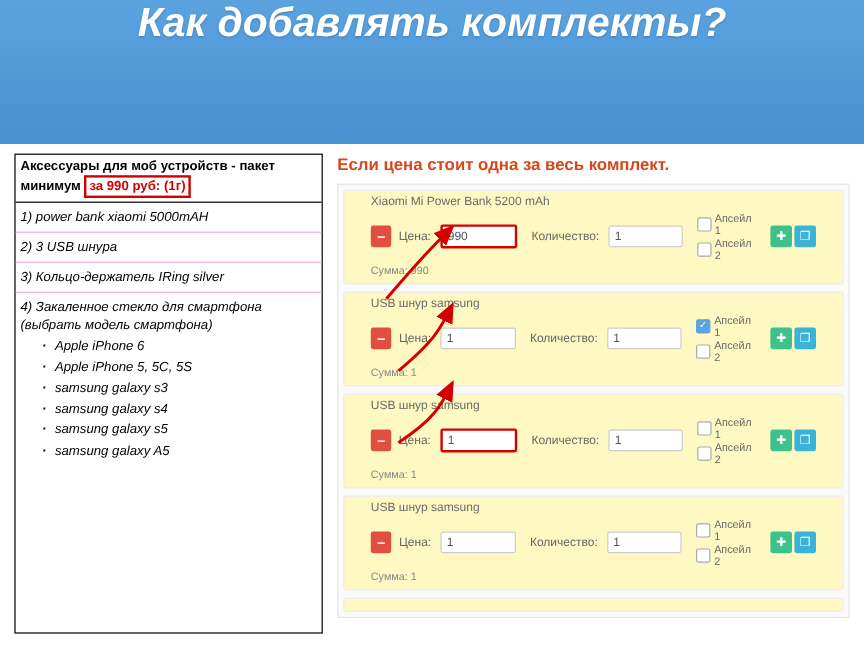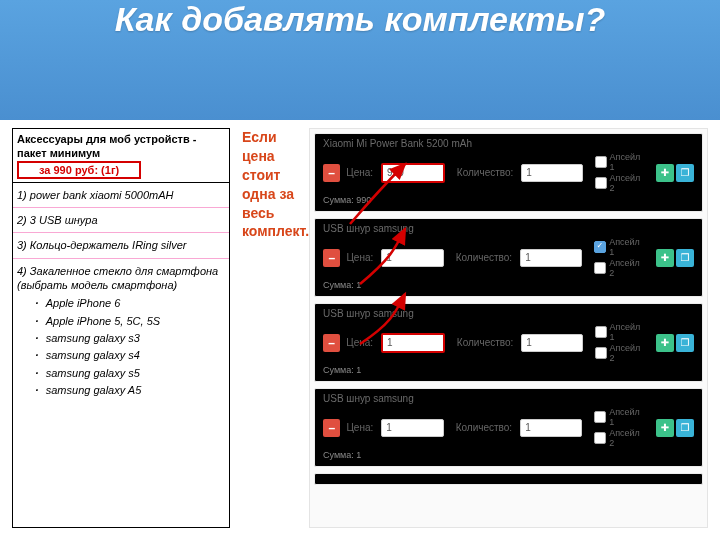--- a/index.html
+++ b/index.html
@@ -2,31 +2,31 @@
 <html><head>
 <meta charset="utf-8">
 <style>
   html,body{margin:0;padding:0;width:720px;height:540px;font-family:Arial,Helvetica,sans-serif;overflow:hidden;background:#fff}
   .banner{height:120px;background:linear-gradient(#5aa3e0,#4a8fd0);display:flex;justify-content:center}
   .banner h1{color:#fff;font-size:34px;font-weight:bold;font-style:italic;margin:0;text-shadow:0 1px 2px rgba(0,0,0,.2)}
   .body{display:flex;flex-direction:row;height:400px;padding:8px 12px;gap:12px}
   .left{width:310px;border:1px solid #000;font-size:11px;line-height:1.3}
   .left .hdr{border-bottom:1px solid #000;padding:3px 4px;font-weight:bold}
   .left .hdr .price{color:#d40000;font-weight:bold}
-  .left .hdr .priceWrap{display:inline-block;border:2px solid #d40000;padding:0 20px}
+  .left .hdr .priceWrap{display:inline-block;border:2px solid #d40000;padding:0 2px}
   .left .row{border-bottom:1px solid #f9a8d4;padding:5px 4px;font-style:italic}
   .left .row.last{border-bottom:none}
   .left ul{margin:4px 0 4px 28px;padding:0}
   .left li{list-style:none;font-style:italic;margin:3px 0}
   .left li::before{content:"· ";font-weight:bold;margin-left:-10px;margin-right:4px}
   .left .note{font-style:italic;font-weight:bold;padding:5px 4px}
-  .right{flex:1;display:flex;flex-direction:row;font-size:11px}
+  .right{flex:1;display:flex;flex-direction:column;font-size:11px}
   .caption{color:#d8461a;font-size:14px;font-weight:bold;line-height:1.35;margin-bottom:6px}
   .cards{border:1px solid #e4e4e4;background:#fafafa;padding:4px;display:flex;flex-direction:column;gap:6px;position:relative}
-  .card{background:#000000;border:1px solid #ececec;border-radius:2px;padding:4px 8px 6px;font-size:10px;color:#555;position:relative}
+  .card{background:#fef9c3;border:1px solid #ececec;border-radius:2px;padding:4px 22px 6px;font-size:10px;color:#555;position:relative}
   .card .title{font-size:10px;margin-bottom:3px;color:#6a6a6a}
   .card .line{display:flex;align-items:center;gap:6px}
   .minus{width:18px;height:18px;background:#e04f3f;border-radius:2px;color:#fff;display:flex;align-items:center;justify-content:center;font-weight:bold;font-size:12px}
   .lbl{font-size:10px;color:#666;margin-right:2px}
   .inp{width:54px;height:16px;border:1px solid #ccc;border-radius:2px;font-size:10px;padding:0 4px;display:flex;align-items:center;background:#fff}
   .inp.hl{border:2px solid #d40000}
   .spacer{flex:1}
   .ups{display:flex;flex-direction:column;gap:1px;margin-right:4px}
   .chk{display:flex;align-items:center;font-size:9px;color:#666;gap:3px}
   .chk .box{width:10px;height:10px;border:1px solid #aaa;border-radius:2px;background:#fff}

